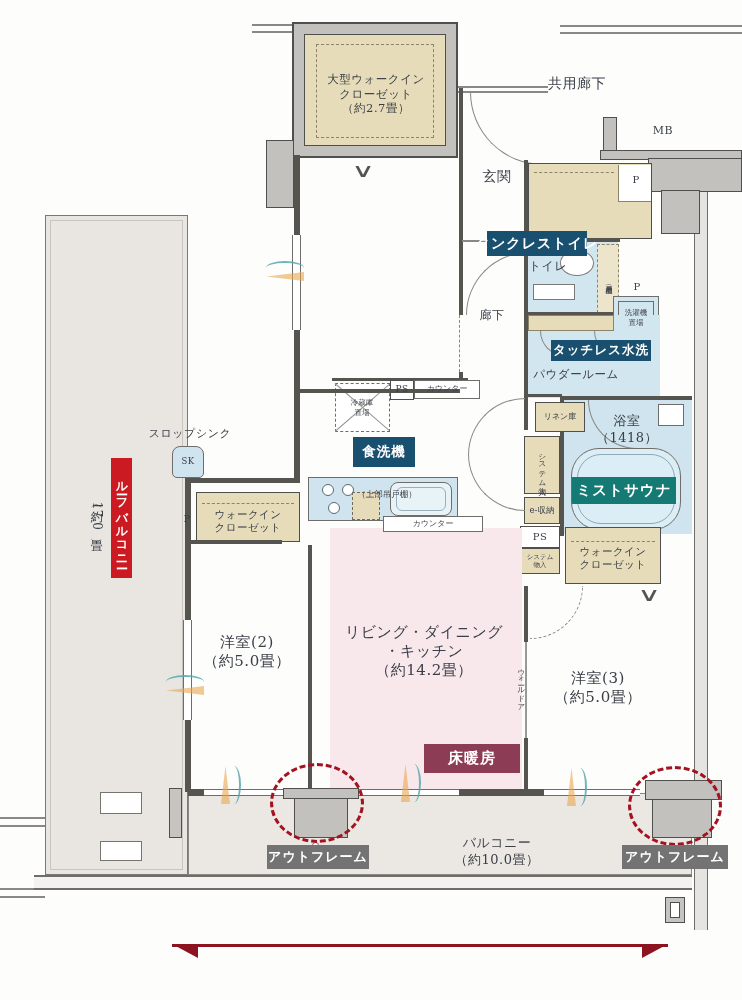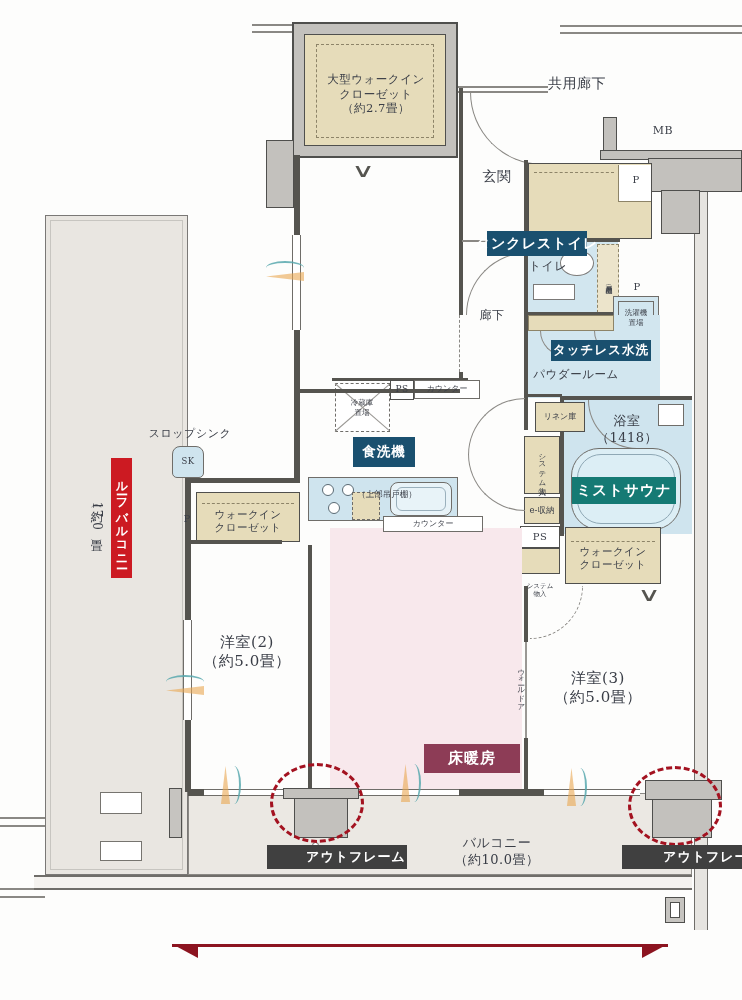--- a/index.html
+++ b/index.html
@@ -6,21 +6,21 @@
   #plan{position:relative;width:742px;height:1000px;background:#fdfdfc;overflow:hidden;
         font-family:"DejaVu Serif","Liberation Serif",serif;}
   .abs{position:absolute;box-sizing:border-box;}
   .lbl{position:absolute;transform:translate(-50%,-50%);text-align:center;color:#3a3e47;
        white-space:pre-line;line-height:1.28;letter-spacing:.5px;}
   .badge{position:absolute;display:flex;align-items:center;justify-content:center;color:#ffffff;
          font-weight:bold;letter-spacing:1px;white-space:nowrap;}
   .navy{background:#1a506f;}
   .teal{background:#157a74;}
   .plum{background:#8d3c56;}
-  .dred{background:#404040;padding-left:38px;}
+  .dred{background:#737373;}
   .bred{background:#cc1a22;}
   .vtext{writing-mode:vertical-rl;text-orientation:mixed;}
   .wall{background:#55544f;}
   .gwall{background:#c3c1bd;border:1.5px solid #4f4f4d;}
   .beige{background:#e6dcba;border:1.5px solid #4f4f4d;}
   .blue{background:#d2e6ef;}
   .thin{background:#8a8884;}
   .win{background:#ffffff;border-top:1.5px solid #6f6d69;border-bottom:1.5px solid #6f6d69;}
   .winv{background:#ffffff;border-left:1.5px solid #6f6d69;border-right:1.5px solid #6f6d69;}
   .arc{position:absolute;background:transparent;}
@@ -217,30 +217,33 @@
   <div class="lbl" style="left:636px;top:318px;font-size:7.5px;letter-spacing:0;">洗濯機
 置場</div>
   <div class="lbl" style="left:492px;top:316px;font-size:12px;">廊下</div>
   <div class="lbl" style="left:576px;top:374px;font-size:11.5px;">パウダールーム</div>
   <div class="lbl" style="left:627px;top:430px;font-size:13px;">浴室
 （1418）</div>
   <div class="lbl" style="left:560px;top:417px;font-size:8px;letter-spacing:0;">リネン庫</div>
   <div class="lbl vtext" style="left:542px;top:465px;font-size:7.5px;letter-spacing:0;">システム物入</div>
   <div class="lbl" style="left:542px;top:510px;font-size:8.5px;letter-spacing:0;">e-収納</div>
   <div class="lbl" style="left:540px;top:537px;font-size:10px;">PS</div>
-  <div class="lbl" style="left:540px;top:590px;font-size:6.5px;letter-spacing:0;">システム
+  <div class="lbl" style="left:540px;top:561px;font-size:6.5px;letter-spacing:0;">システム
 物入</div>
   <div class="lbl" style="left:613px;top:558px;font-size:10.5px;">ウォークイン
 クローゼット</div>
   <div class="lbl" style="left:248px;top:521px;font-size:10.5px;">ウォークイン
 クローゼット</div>
   <div class="lbl" style="left:247px;top:652px;font-size:15px;">洋室(2)
 （約5.0畳）</div>
   <div class="lbl" style="left:598px;top:688px;font-size:15px;">洋室(3)
 （約5.0畳）</div>
+  <div class="lbl" style="left:424px;top:652px;font-size:15px;">リビング・ダイニング
+・キッチン
+（約14.2畳）</div>
   <div class="lbl vtext" style="left:521px;top:685px;font-size:7.5px;letter-spacing:0;">ウォールドア</div>
   <div class="lbl" style="left:447px;top:389px;font-size:8px;letter-spacing:0;">カウンター</div>
   <div class="lbl" style="left:433px;top:524px;font-size:8px;letter-spacing:0;">カウンター</div>
   <div class="lbl" style="left:402px;top:390px;font-size:9px;">PS</div>
   <div class="lbl" style="left:362px;top:408px;font-size:7.5px;letter-spacing:0;">冷蔵庫
 置場</div>
   <div class="lbl" style="left:387px;top:466px;font-size:8.5px;letter-spacing:0;margin-top:28px;">（上部吊戸棚）</div>
   <div class="lbl" style="left:190px;top:434px;font-size:11px;">スロップシンク</div>
   <div class="lbl" style="left:188px;top:461px;font-size:8.5px;">SK</div>
   <div class="lbl vtext" style="left:96px;top:516px;font-size:12px;">（約17.0畳）</div>

